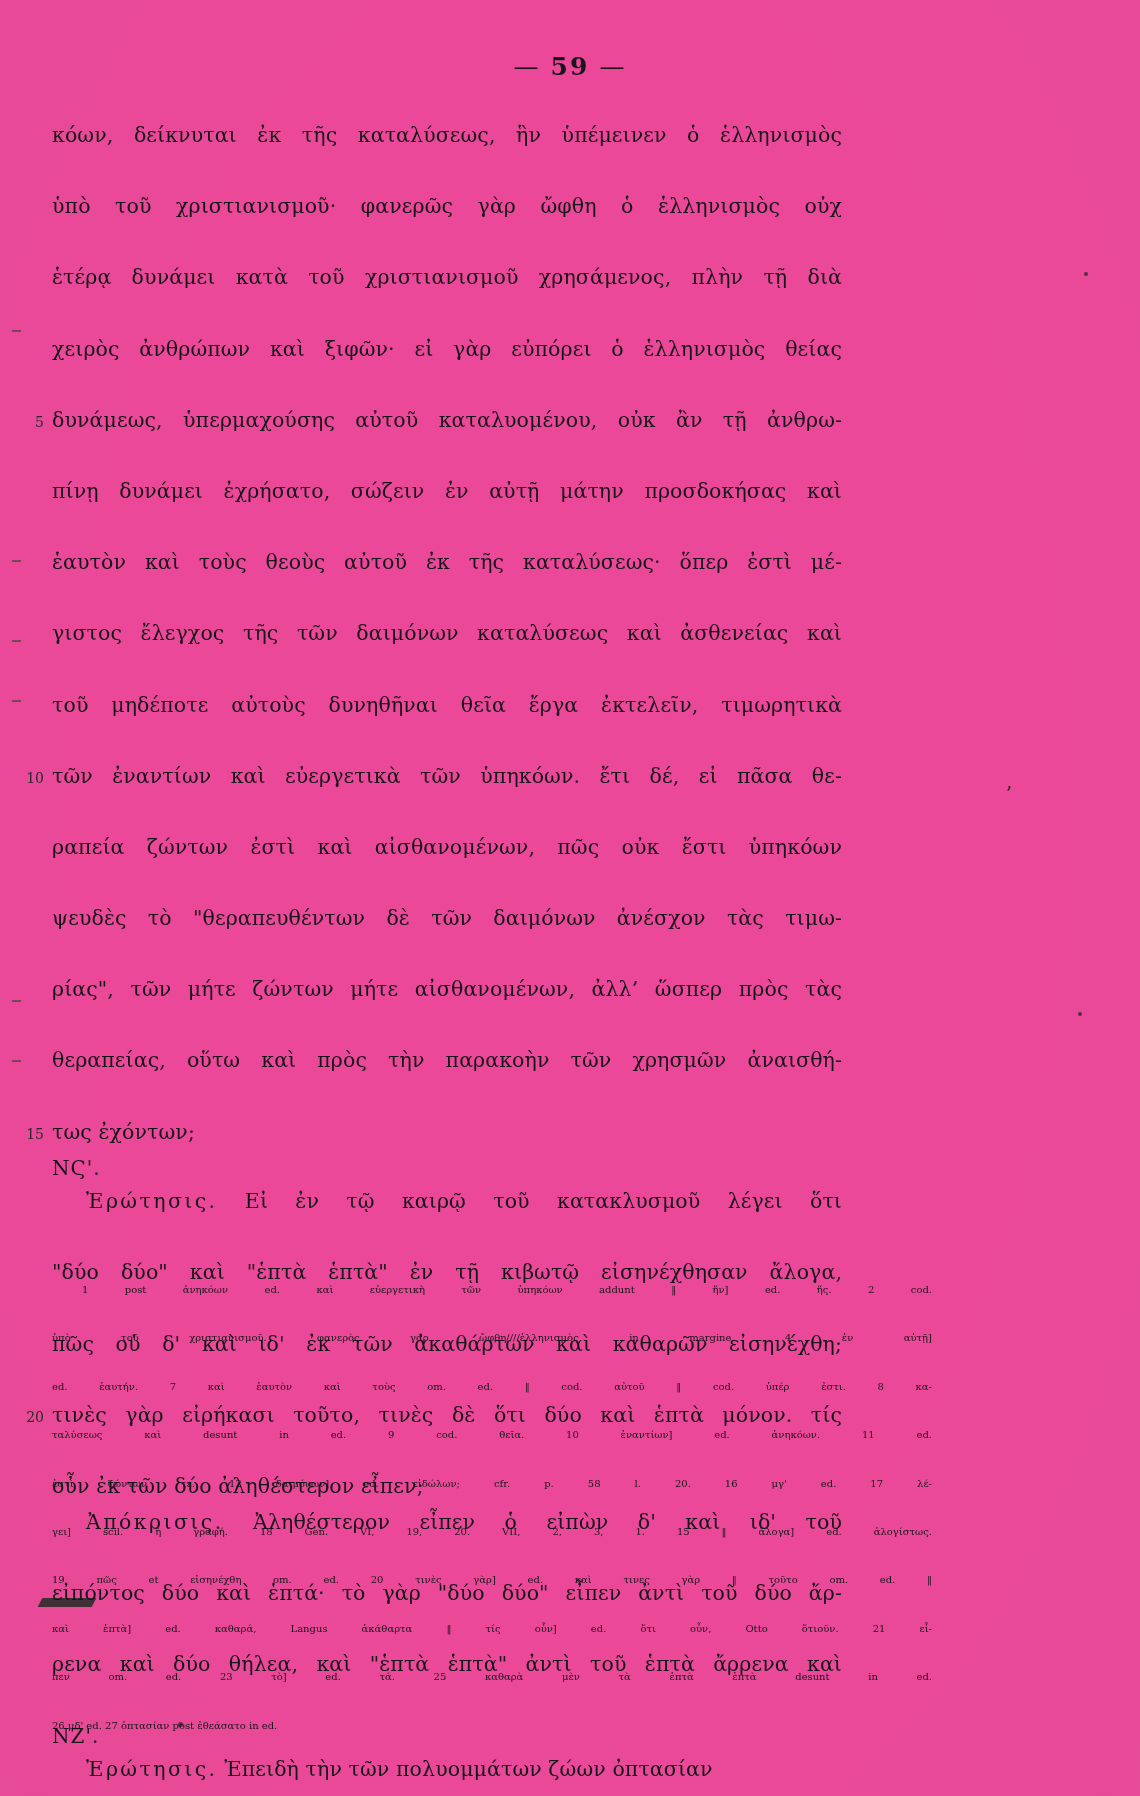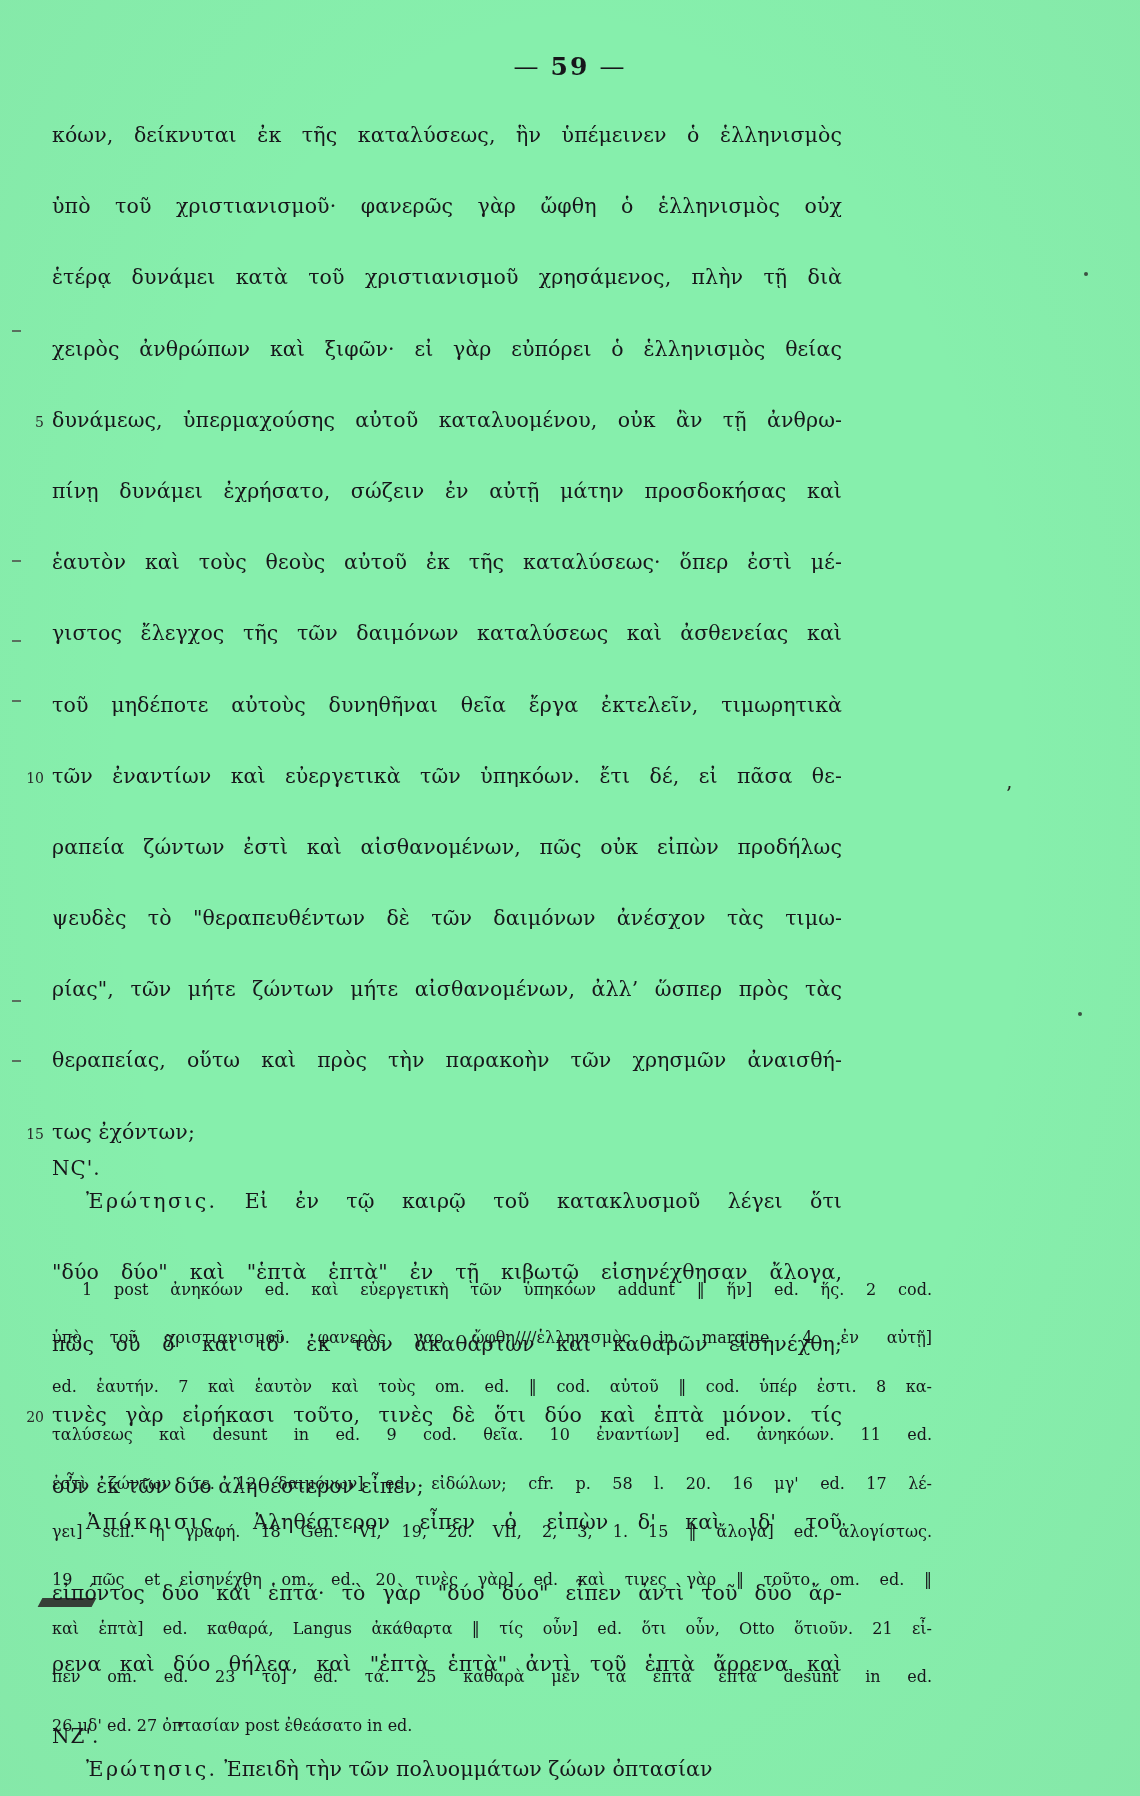--- a/index.html
+++ b/index.html
@@ -13,21 +13,21 @@
     position: relative;
     font-family: "DejaVu Serif", "Liberation Serif", serif;
     color: #17161a;
     overflow: hidden;
   }
   .page {
     position: absolute;
     left: 0; top: 0;
     width: 1140px;
     height: 1796px;
-    background: #86efac;
+    background: #ec4899;
   }
   
   .page:before {
     content: "";
     position: absolute;
     inset: 0;
     background:
       radial-gradient(ellipse at 50% 45%, rgba(255,255,255,0) 55%, rgba(120,115,110,0.055) 100%);
     pointer-events: none;
   }
@@ -100,21 +100,21 @@
   .speaker {
     letter-spacing: 2.4px;
   }
 
   
   .apparatus {
     position: absolute;
     left: 52px;
     top: 1278px;
     width: 880px;
-    font-size: 16px;
+    font-size: 10px;
     line-height: 24.2px;
     text-align: justify;
     font-family: "DejaVu Serif", "Liberation Serif", serif;
   }
   .apparatus .ap-line { white-space: normal; }
   .apparatus .ap-line:after { content: ""; display: inline-block; width: 100%; }
   .apparatus .ap-line.last:after { content: none; }
   .apparatus .firstindent { display: inline-block; width: 30px; }
 
   
@@ -179,21 +179,21 @@
     <div class="line just"><span class="linenum"></span><span>κόων, δείκνυται ἐκ τῆς καταλύσεως, ἣν ὑπέμεινεν ὁ ἑλληνισμὸς</span></div>
     <div class="line just"><span class="linenum"></span><span>ὑπὸ τοῦ χριστιανισμοῦ· φανερῶς γὰρ ὤφθη ὁ ἑλληνισμὸς οὐχ</span></div>
     <div class="line just"><span class="linenum"></span><span>ἑτέρᾳ δυνάμει κατὰ τοῦ χριστιανισμοῦ χρησάμενος, πλὴν τῇ διὰ</span></div>
     <div class="line just"><span class="linenum"></span><span>χειρὸς ἀνθρώπων καὶ ξιφῶν· εἰ γὰρ εὐπόρει ὁ ἑλληνισμὸς θείας</span></div>
     <div class="line just"><span class="linenum">5</span><span>δυνάμεως, ὑπερμαχούσης αὐτοῦ καταλυομένου, οὐκ ἂν τῇ ἀνθρω-</span></div>
     <div class="line just"><span class="linenum"></span><span>πίνῃ δυνάμει ἐχρήσατο, σώζειν ἐν αὐτῇ μάτην προσδοκήσας καὶ</span></div>
     <div class="line just"><span class="linenum"></span><span>ἑαυτὸν καὶ τοὺς θεοὺς αὐτοῦ ἐκ τῆς καταλύσεως· ὅπερ ἐστὶ μέ-</span></div>
     <div class="line just"><span class="linenum"></span><span>γιστος ἔλεγχος τῆς τῶν δαιμόνων καταλύσεως καὶ ἀσθενείας καὶ</span></div>
     <div class="line just"><span class="linenum"></span><span>τοῦ μηδέποτε αὐτοὺς δυνηθῆναι θεῖα ἔργα ἐκτελεῖν, τιμωρητικὰ</span></div>
     <div class="line just"><span class="linenum">10</span><span>τῶν ἐναντίων καὶ εὐεργετικὰ τῶν ὑπηκόων. ἔτι δέ, εἰ πᾶσα θε-</span></div>
-    <div class="line just"><span class="linenum"></span><span>ραπεία ζώντων ἐστὶ καὶ αἰσθανομένων, πῶς οὐκ εἰπὼν προδήλως</span></div>
+    <div class="line just"><span class="linenum"></span><span>ραπεία ζώντων ἐστὶ καὶ αἰσθανομένων, πῶς οὐκ ἔστι ὑπηκόων</span></div>
     <div class="line just"><span class="linenum"></span><span>ψευδὲς τὸ "θεραπευθέντων δὲ τῶν δαιμόνων ἀνέσχον τὰς τιμω-</span></div>
     <div class="line just"><span class="linenum"></span><span>ρίας", τῶν μήτε ζώντων μήτε αἰσθανομένων, ἀλλ’ ὥσπερ πρὸς τὰς</span></div>
     <div class="line just"><span class="linenum"></span><span>θεραπείας, οὕτω καὶ πρὸς τὴν παρακοὴν τῶν χρησμῶν ἀναισθή-</span></div>
     <div class="line last"><span class="linenum">15</span><span>τως ἐχόντων;</span></div>
 
     <div class="section-head">ΝϚ'.</div>
 
     <div class="line just"><span class="linenum"></span><span class="indent"></span><span class="speaker">Ἐρώτησις.</span> <span>Εἰ ἐν τῷ καιρῷ τοῦ κατακλυσμοῦ λέγει ὅτι</span></div>
     <div class="line just"><span class="linenum"></span><span>"δύο δύο" καὶ "ἑπτὰ ἑπτὰ" ἐν τῇ κιβωτῷ εἰσηνέχθησαν ἄλογα,</span></div>
     <div class="line just"><span class="linenum"></span><span>πῶς οὐ δ' καὶ ιδ' ἐκ τῶν ἀκαθάρτων καὶ καθαρῶν εἰσηνέχθη;</span></div>

